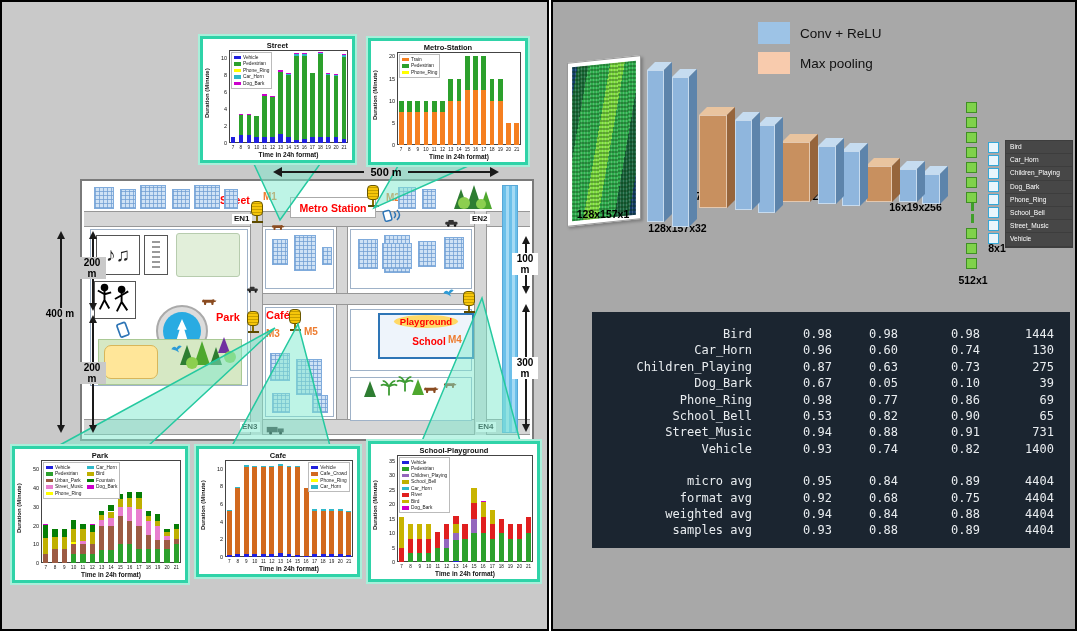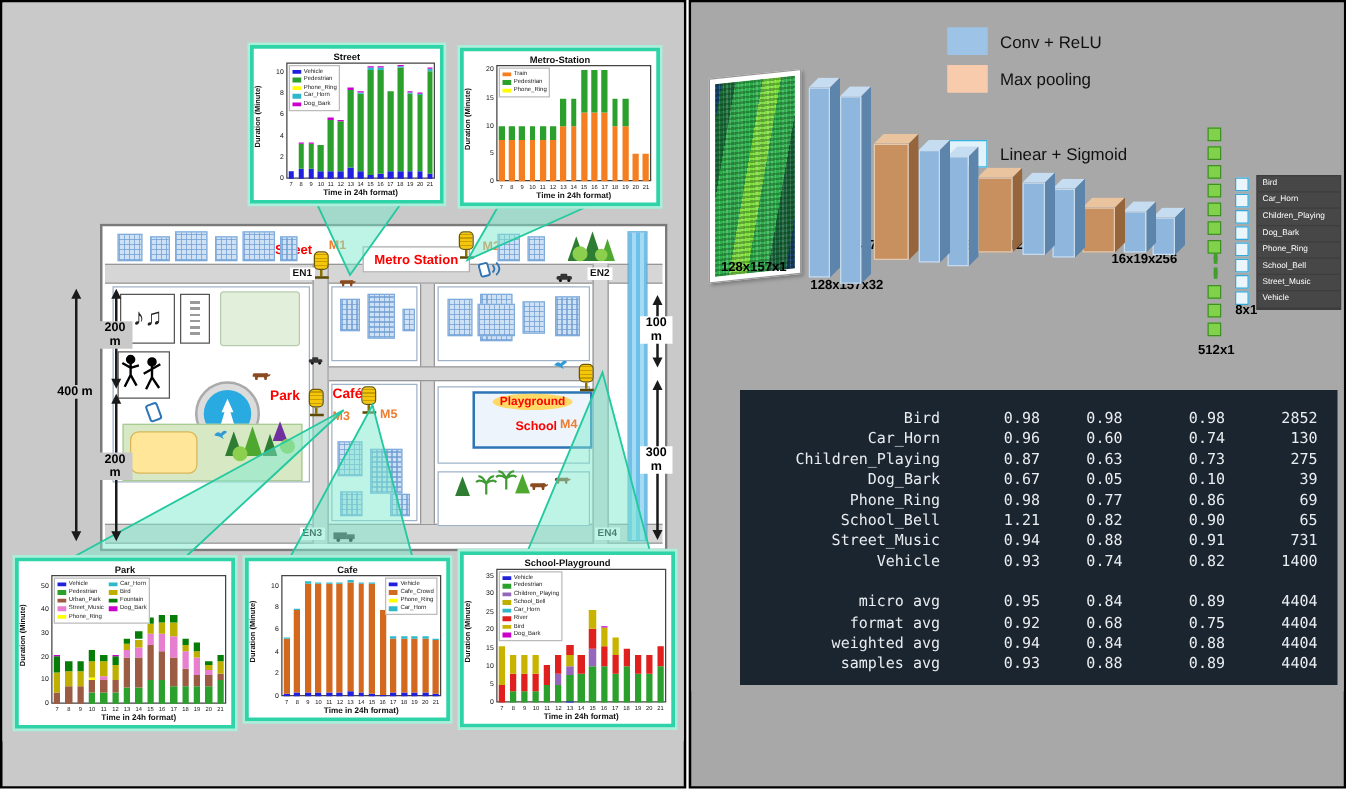--- a/index.html
+++ b/index.html
@@ -100,20 +100,27 @@
     <div class="panel-body left-body" id="leftBody">
 
       <svg class="wedges" width="545" height="591">
         <polygon points="252,162 318,162 278,218" fill="rgba(126,233,206,0.5)" stroke="#25c9a0" stroke-width="1.5"></polygon>
         <polygon points="396,164 466,164 372,206" fill="rgba(126,233,206,0.5)" stroke="#25c9a0" stroke-width="1.5"></polygon>
         <polygon points="56,444 146,444 273,326" fill="rgba(126,233,206,0.5)" stroke="#25c9a0" stroke-width="1.5"></polygon>
         <polygon points="230,444 328,444 296,322" fill="rgba(126,233,206,0.5)" stroke="#25c9a0" stroke-width="1.5"></polygon>
         <polygon points="420,439 518,439 480,296" fill="rgba(126,233,206,0.5)" stroke="#25c9a0" stroke-width="1.5"></polygon>
       </svg>
 
+      <div class="h500" style="left:266px;top:164px;width:236px;">
+        <span class="ah l"></span>
+          <span class="line"></span>
+        <span class="lbl">500 m</span>
+        <span class="line"></span>
+          <span class="ah r"></span>
+      </div>
 
       <div class="varrow" style="left:58px;top:232px;height:196px;"></div>
       <div class="dist-label" style="left:42px;top:306px;width:32px;background:#c9c9c9;">400 m</div>
       <div class="varrow" style="left:90px;top:232px;height:74px;"></div>
       <div class="dist-label" style="left:76px;top:255px;width:28px;background:#c9c9c9;">200 m</div>
       <div class="varrow" style="left:90px;top:316px;height:112px;"></div>
       <div class="dist-label" style="left:76px;top:360px;width:28px;background:#c9c9c9;">200 m</div>
 
       <div class="map" id="map">
         <div class="street" style="left:2px;top:30px;width:446px;height:16px;"></div>
@@ -819,24 +826,20 @@
           <div class="class-row">Vehicle</div>
         </div>
     <div class="arch-legend-row" style="left: 205px; top: 20px;">
           <div class="chip" style="background: rgb(157, 195, 230); border: 1.5px solid rgb(157, 195, 230);"></div>
           <span class="lab">Conv + ReLU</span>
         </div>
         <div class="arch-legend-row" style="left: 205px; top: 50px;">
           <div class="chip" style="background: rgb(248, 203, 173); border: 1.5px solid rgb(248, 203, 173);"></div>
           <span class="lab">Max pooling</span>
         </div>
-        <div class="arch-legend-row" style="left: 205px; top: 110px;">
-          <div class="chip" style="background: rgb(226, 242, 251); border: 1.5px solid rgb(53, 180, 228);"></div>
-          <span class="lab">Linear + Sigmoid</span>
-        </div>
         <div class="slab" style="left: 94px; top: 60px; width: 25px; height: 160px; z-index: 60;">
           <div class="topf" style="width: 25px; background: rgb(198, 220, 240);"></div>
           <div class="sidef" style="left: 17px; height: 160px; background: rgb(93, 132, 171);"></div>
           <div class="front" style="width: 17px; height: 152px; background: rgb(143, 182, 221); border: 1px solid rgba(255, 255, 255, 0.5); box-sizing: border-box;"></div>
         </div>
         <div class="slab" style="left: 119px; top: 67px; width: 25px; height: 158px; z-index: 59;">
           <div class="topf" style="width: 25px; background: rgb(198, 220, 240);"></div>
           <div class="sidef" style="left: 17px; height: 158px; background: rgb(93, 132, 171);"></div>
           <div class="front" style="width: 17px; height: 150px; background: rgb(143, 182, 221); border: 1px solid rgba(255, 255, 255, 0.5); box-sizing: border-box;"></div>
         </div>
@@ -906,21 +909,21 @@
         <div class="sq b" style="left: 435px; top: 231px;"></div>
       </div>
     <div class="panel-body results-body">
       <div class="results-box" id="resultsBox">
           <div style="height: 6px;"></div>
           <div class="rrow">
             <span>Bird</span>
             <span>0.98</span>
             <span>0.98</span>
             <span>0.98</span>
-            <span>2852</span>
+            <span>1444</span>
           </div>
           <div class="rrow">
             <span>Car_Horn</span>
             <span>0.96</span>
             <span>0.60</span>
             <span>0.74</span>
             <span>130</span>
           </div>
           <div class="rrow">
             <span>Children_Playing</span>
@@ -938,21 +941,21 @@
           </div>
           <div class="rrow">
             <span>Phone_Ring</span>
             <span>0.98</span>
             <span>0.77</span>
             <span>0.86</span>
             <span>69</span>
           </div>
           <div class="rrow">
             <span>School_Bell</span>
-            <span>1.21</span>
+            <span>0.53</span>
             <span>0.82</span>
             <span>0.90</span>
             <span>65</span>
           </div>
           <div class="rrow">
             <span>Street_Music</span>
             <span>0.94</span>
             <span>0.88</span>
             <span>0.91</span>
             <span>731</span>

